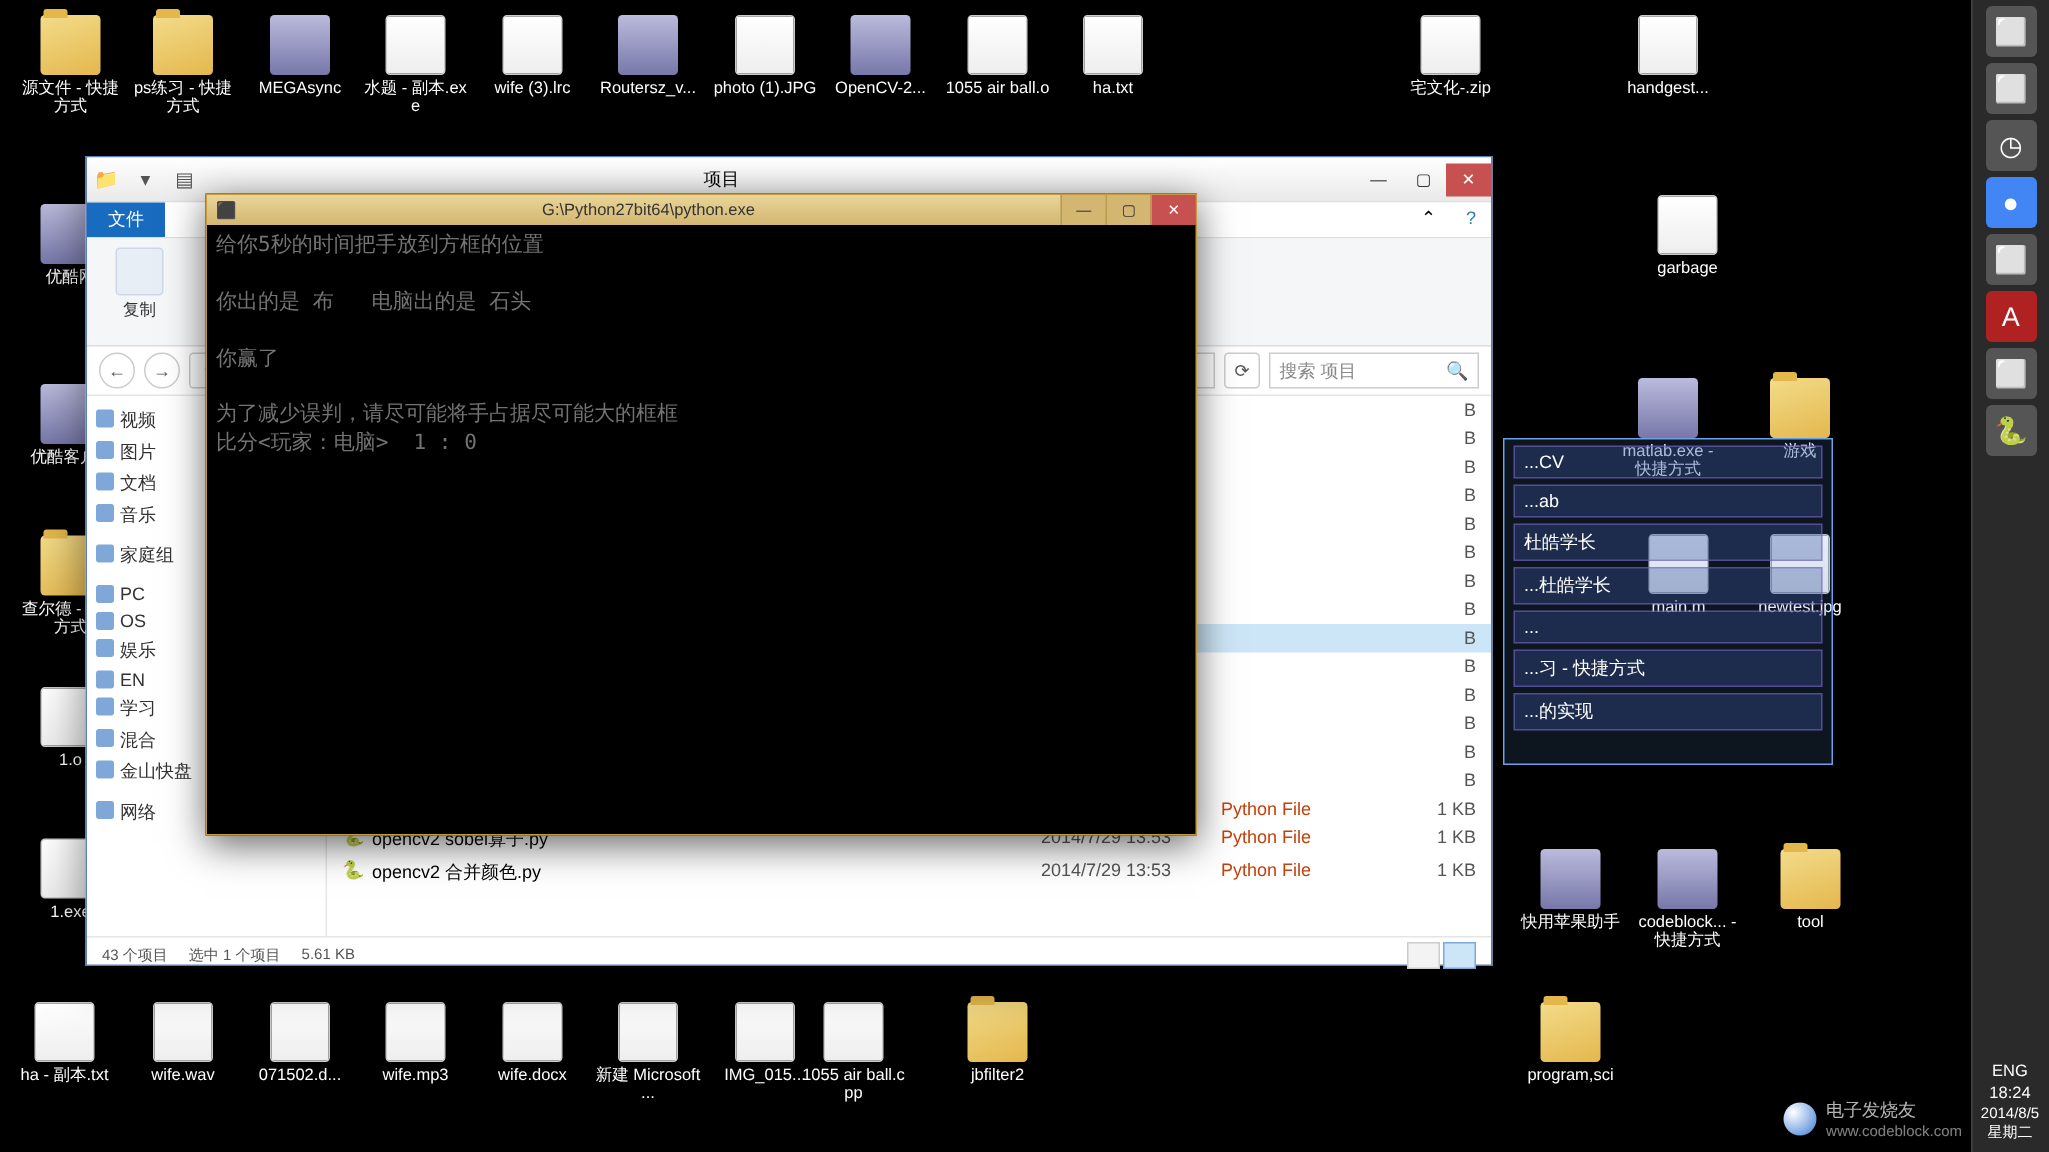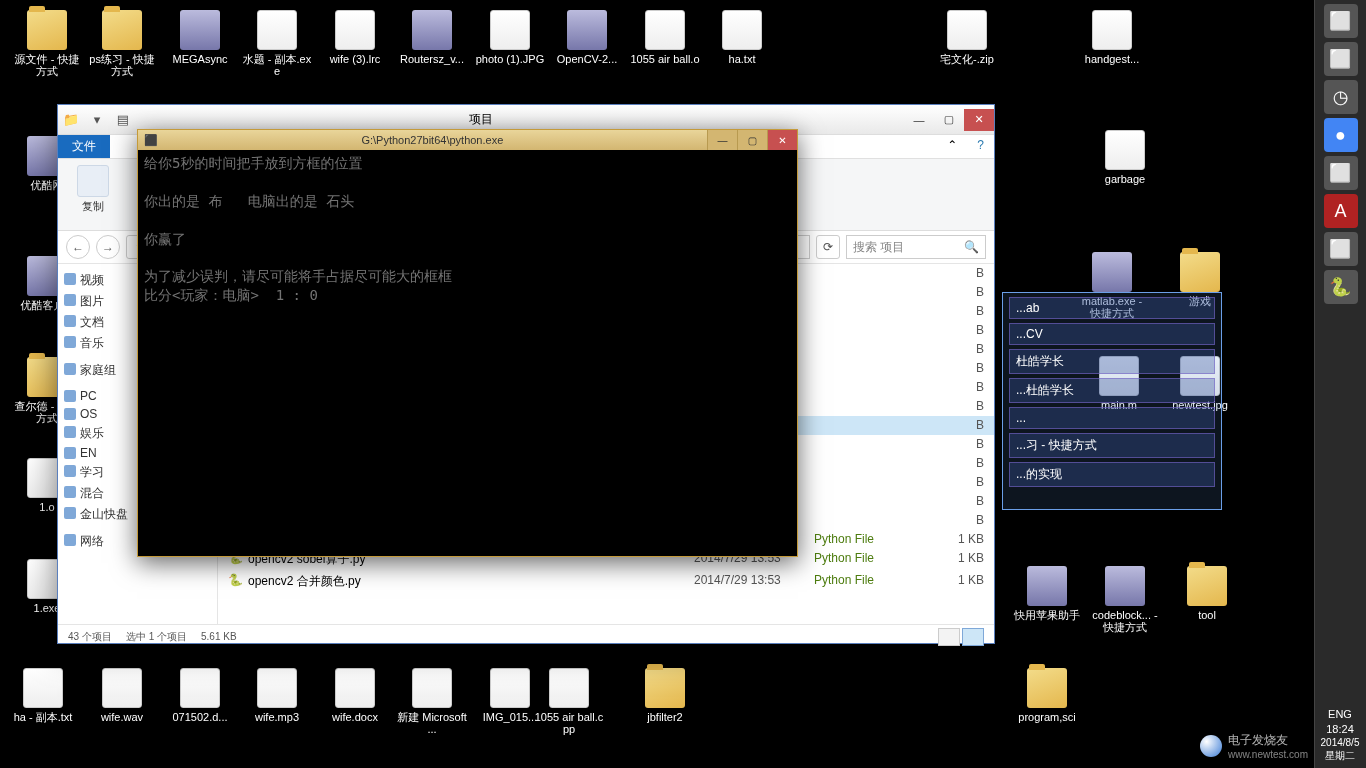--- a/index.html
+++ b/index.html
@@ -40,21 +40,21 @@
 .side { width:160px; border-right:1px solid #e5e5e5; padding:6px 4px; font-size:12px; overflow:hidden; }
 .side-item { padding:2px 4px 2px 18px; white-space:nowrap; overflow:hidden; text-overflow:ellipsis; color:#333; position:relative; }
 .side-item::before { content:""; position:absolute; left:2px; top:3px; width:12px; height:12px; background:#7fa8d8; border-radius:2px; }
 .side-group { font-weight:400; margin-top:6px; }
 .files { flex:1; font-size:12px; }
 .file-row { display:flex; padding:2px 10px; border-bottom:1px solid transparent; }
 .file-row.sel { background:#cde6f7; }
 .fc-icon { width:20px; }
 .fc-name { flex:1; }
 .fc-date { width:120px; color:#555; }
-.fc-type { width:110px; color:#4d7c0f; }
+.fc-type { width:110px; color:#c2410c; }
 .fc-size { width:60px; text-align:right; color:#555; }
 .status { height:24px; border-top:1px solid #e5e5e5; display:flex; align-items:center; padding:0 10px; font-size:10px; color:#555; gap:14px; }
 .status .views { margin-left:auto; display:flex; gap:2px; }
 .status .vbox { width:22px; height:18px; border:1px solid #ccc; background:#f3f3f3; }
 .status .vbox.act { background:#cde6f7; border-color:#7fa8d8; }
 .qtoolbar { position:absolute; left:2px; top:3px; display:flex; gap:4px; align-items:center; }
 .qtb { width:22px; height:22px; display:flex; align-items:center; justify-content:center; font-size:13px; color:#555; }
 
 
 .console { position:absolute; left:137px; top:129px; width:661px; height:428px; background:#000; border:1px solid #c49a3a; box-shadow:0 6px 24px rgba(0,0,0,0.6); }
@@ -435,22 +435,22 @@
 你出的是 布   电脑出的是 石头
 
 你赢了
 
 为了减少误判，请尽可能将手占据尽可能大的框框
 比分&lt;玩家：电脑&gt;  1 : 0</div>
 </div>
 
 <div class="sel-overlay">
   <div id="sel-items">
+      <div class="sel-item">...CV</div>
       <div class="sel-item">...ab</div>
-      <div class="sel-item">...CV</div>
       <div class="sel-item">杜皓学长</div>
       <div class="sel-item">...杜皓学长</div>
       <div class="sel-item">...</div>
       <div class="sel-item">...习 - 快捷方式</div>
       <div class="sel-item">...的实现</div>
     </div>
 </div>
 
 <div class="right-strip">
   <div class="stub">⬜</div>
@@ -466,15 +466,15 @@
     <div>18:24</div>
     <div style="font-size:10px">2014/8/5</div>
     <div style="font-size:10px">星期二</div>
   </div>
 </div>
 
 <div class="watermark">
   <div class="logo"></div>
   <div>
     <div>电子发烧友</div>
-    <div style="font-size:10px;color:rgba(255,255,255,0.5)">www.newtest.com</div>
+    <div style="font-size:10px;color:rgba(255,255,255,0.5)">www.codeblock.com</div>
   </div>
 </div>
 
 </body></html>

